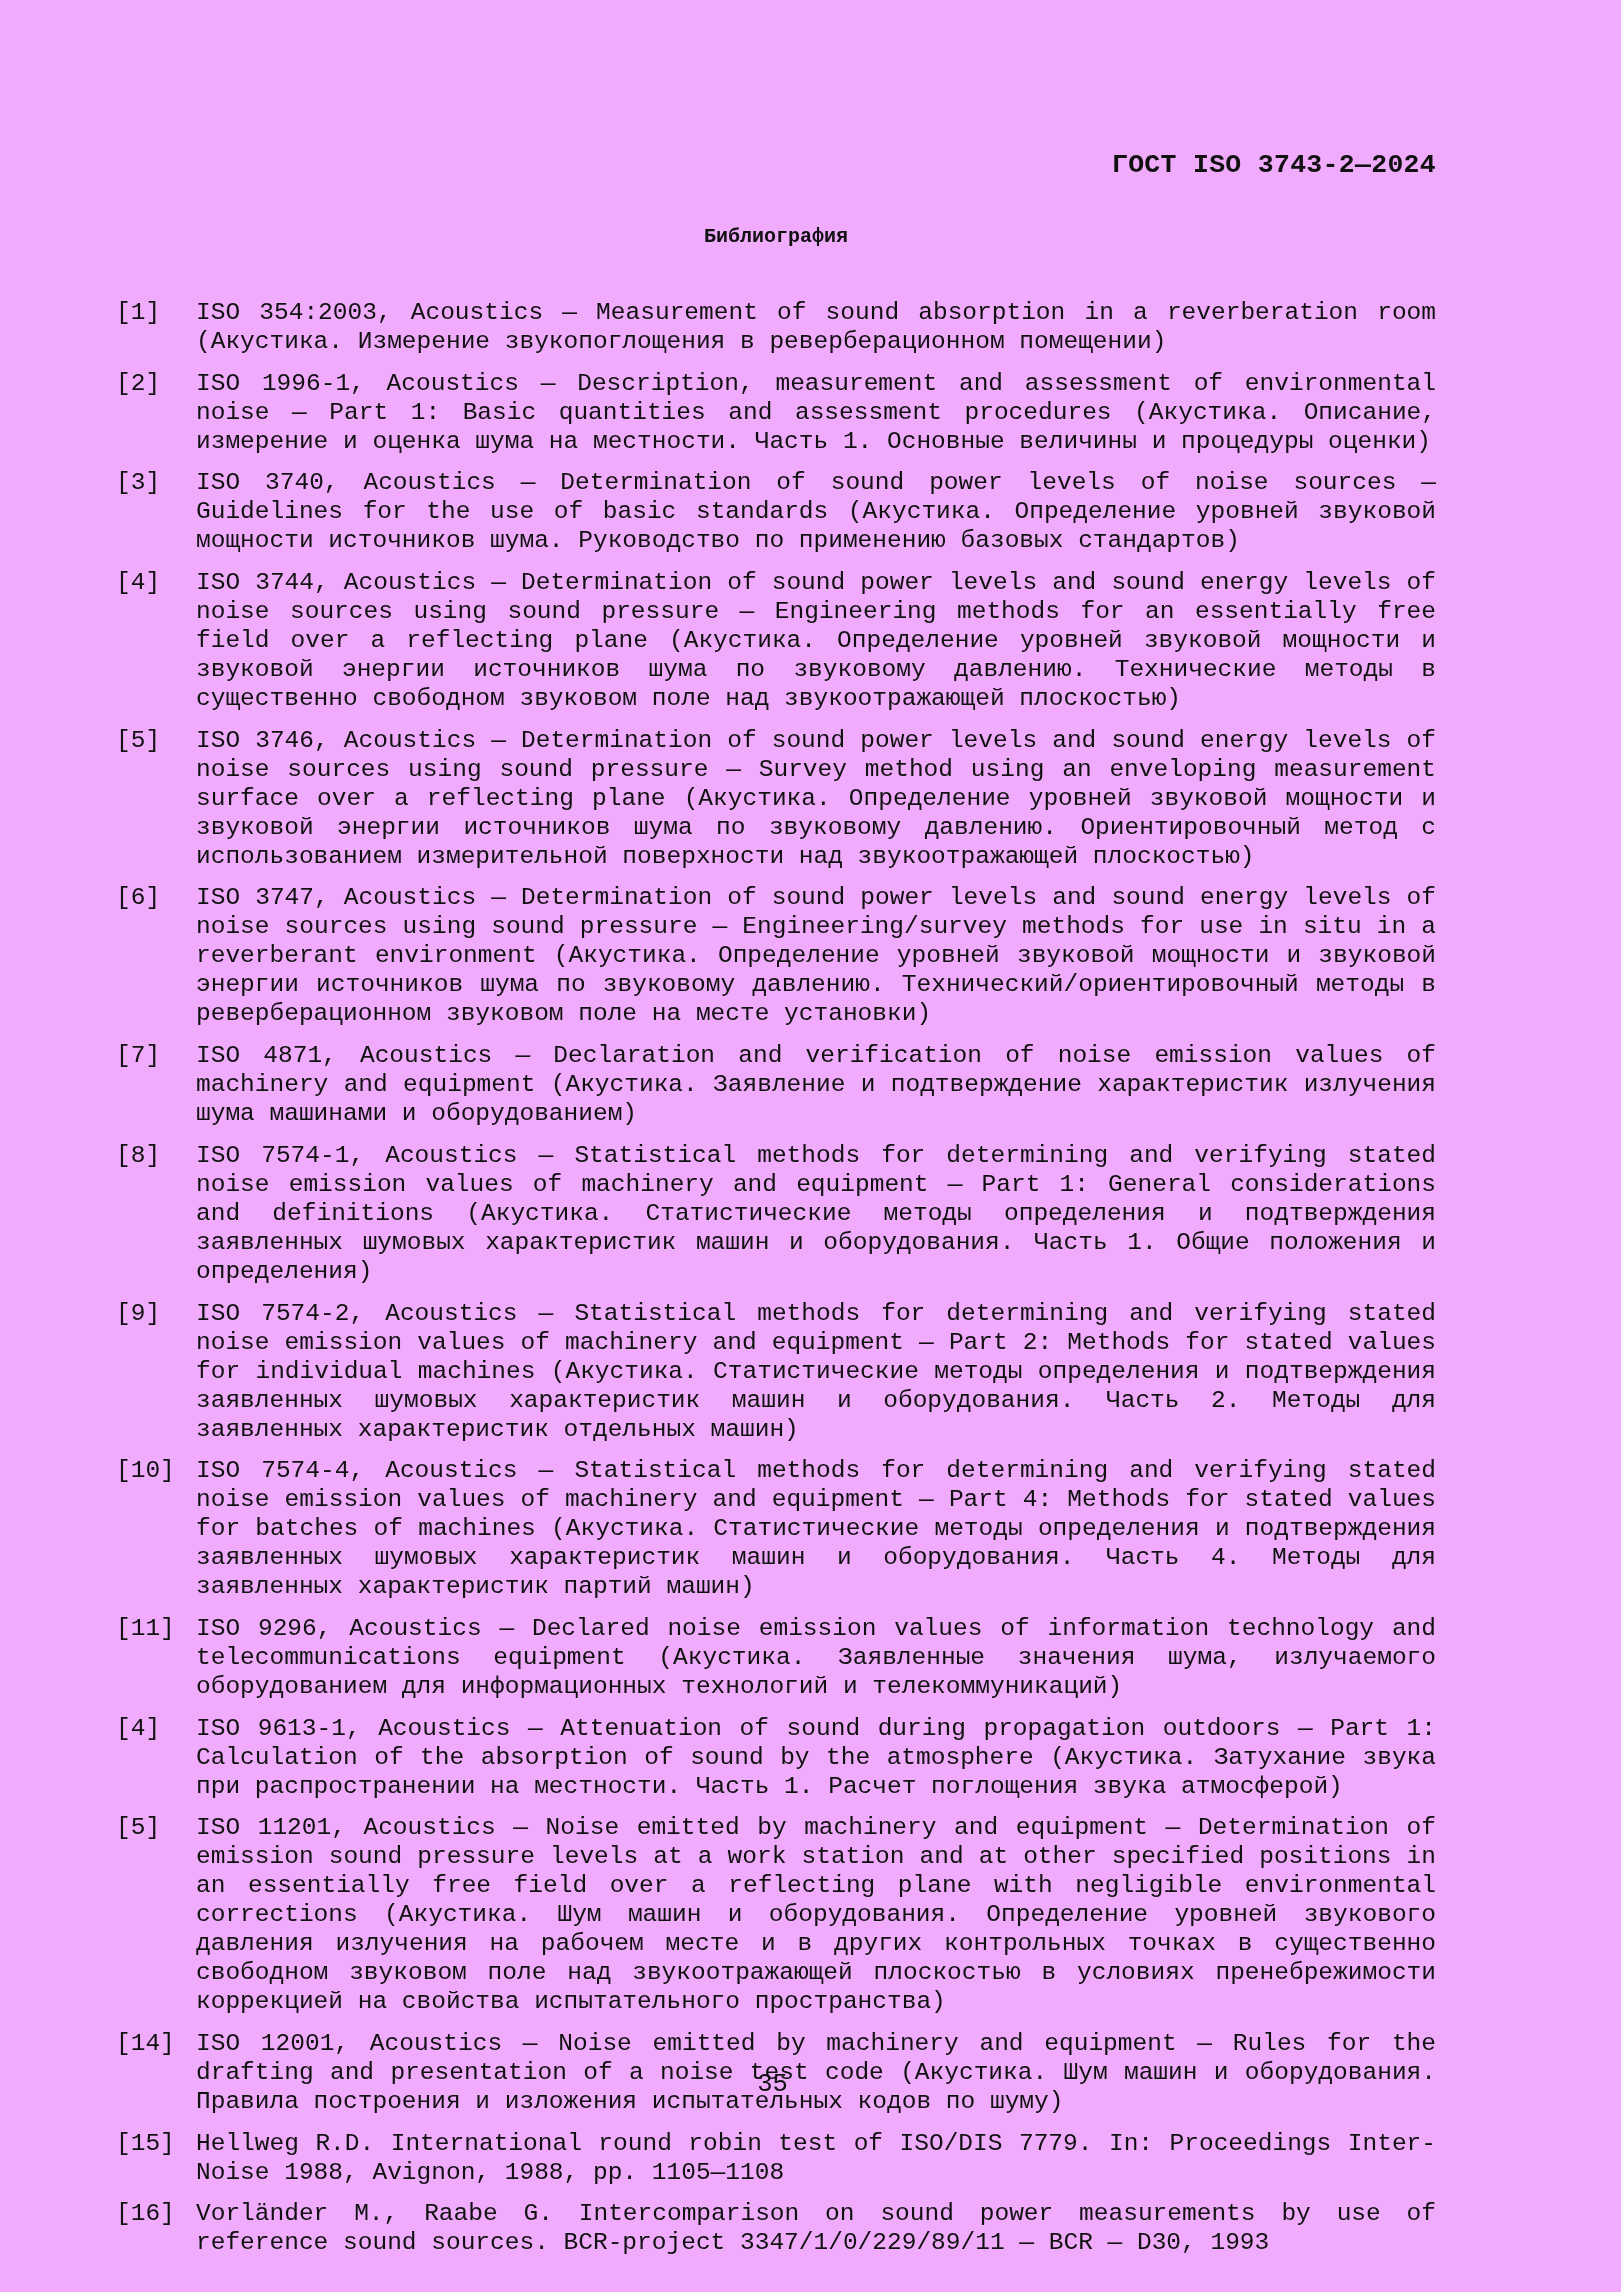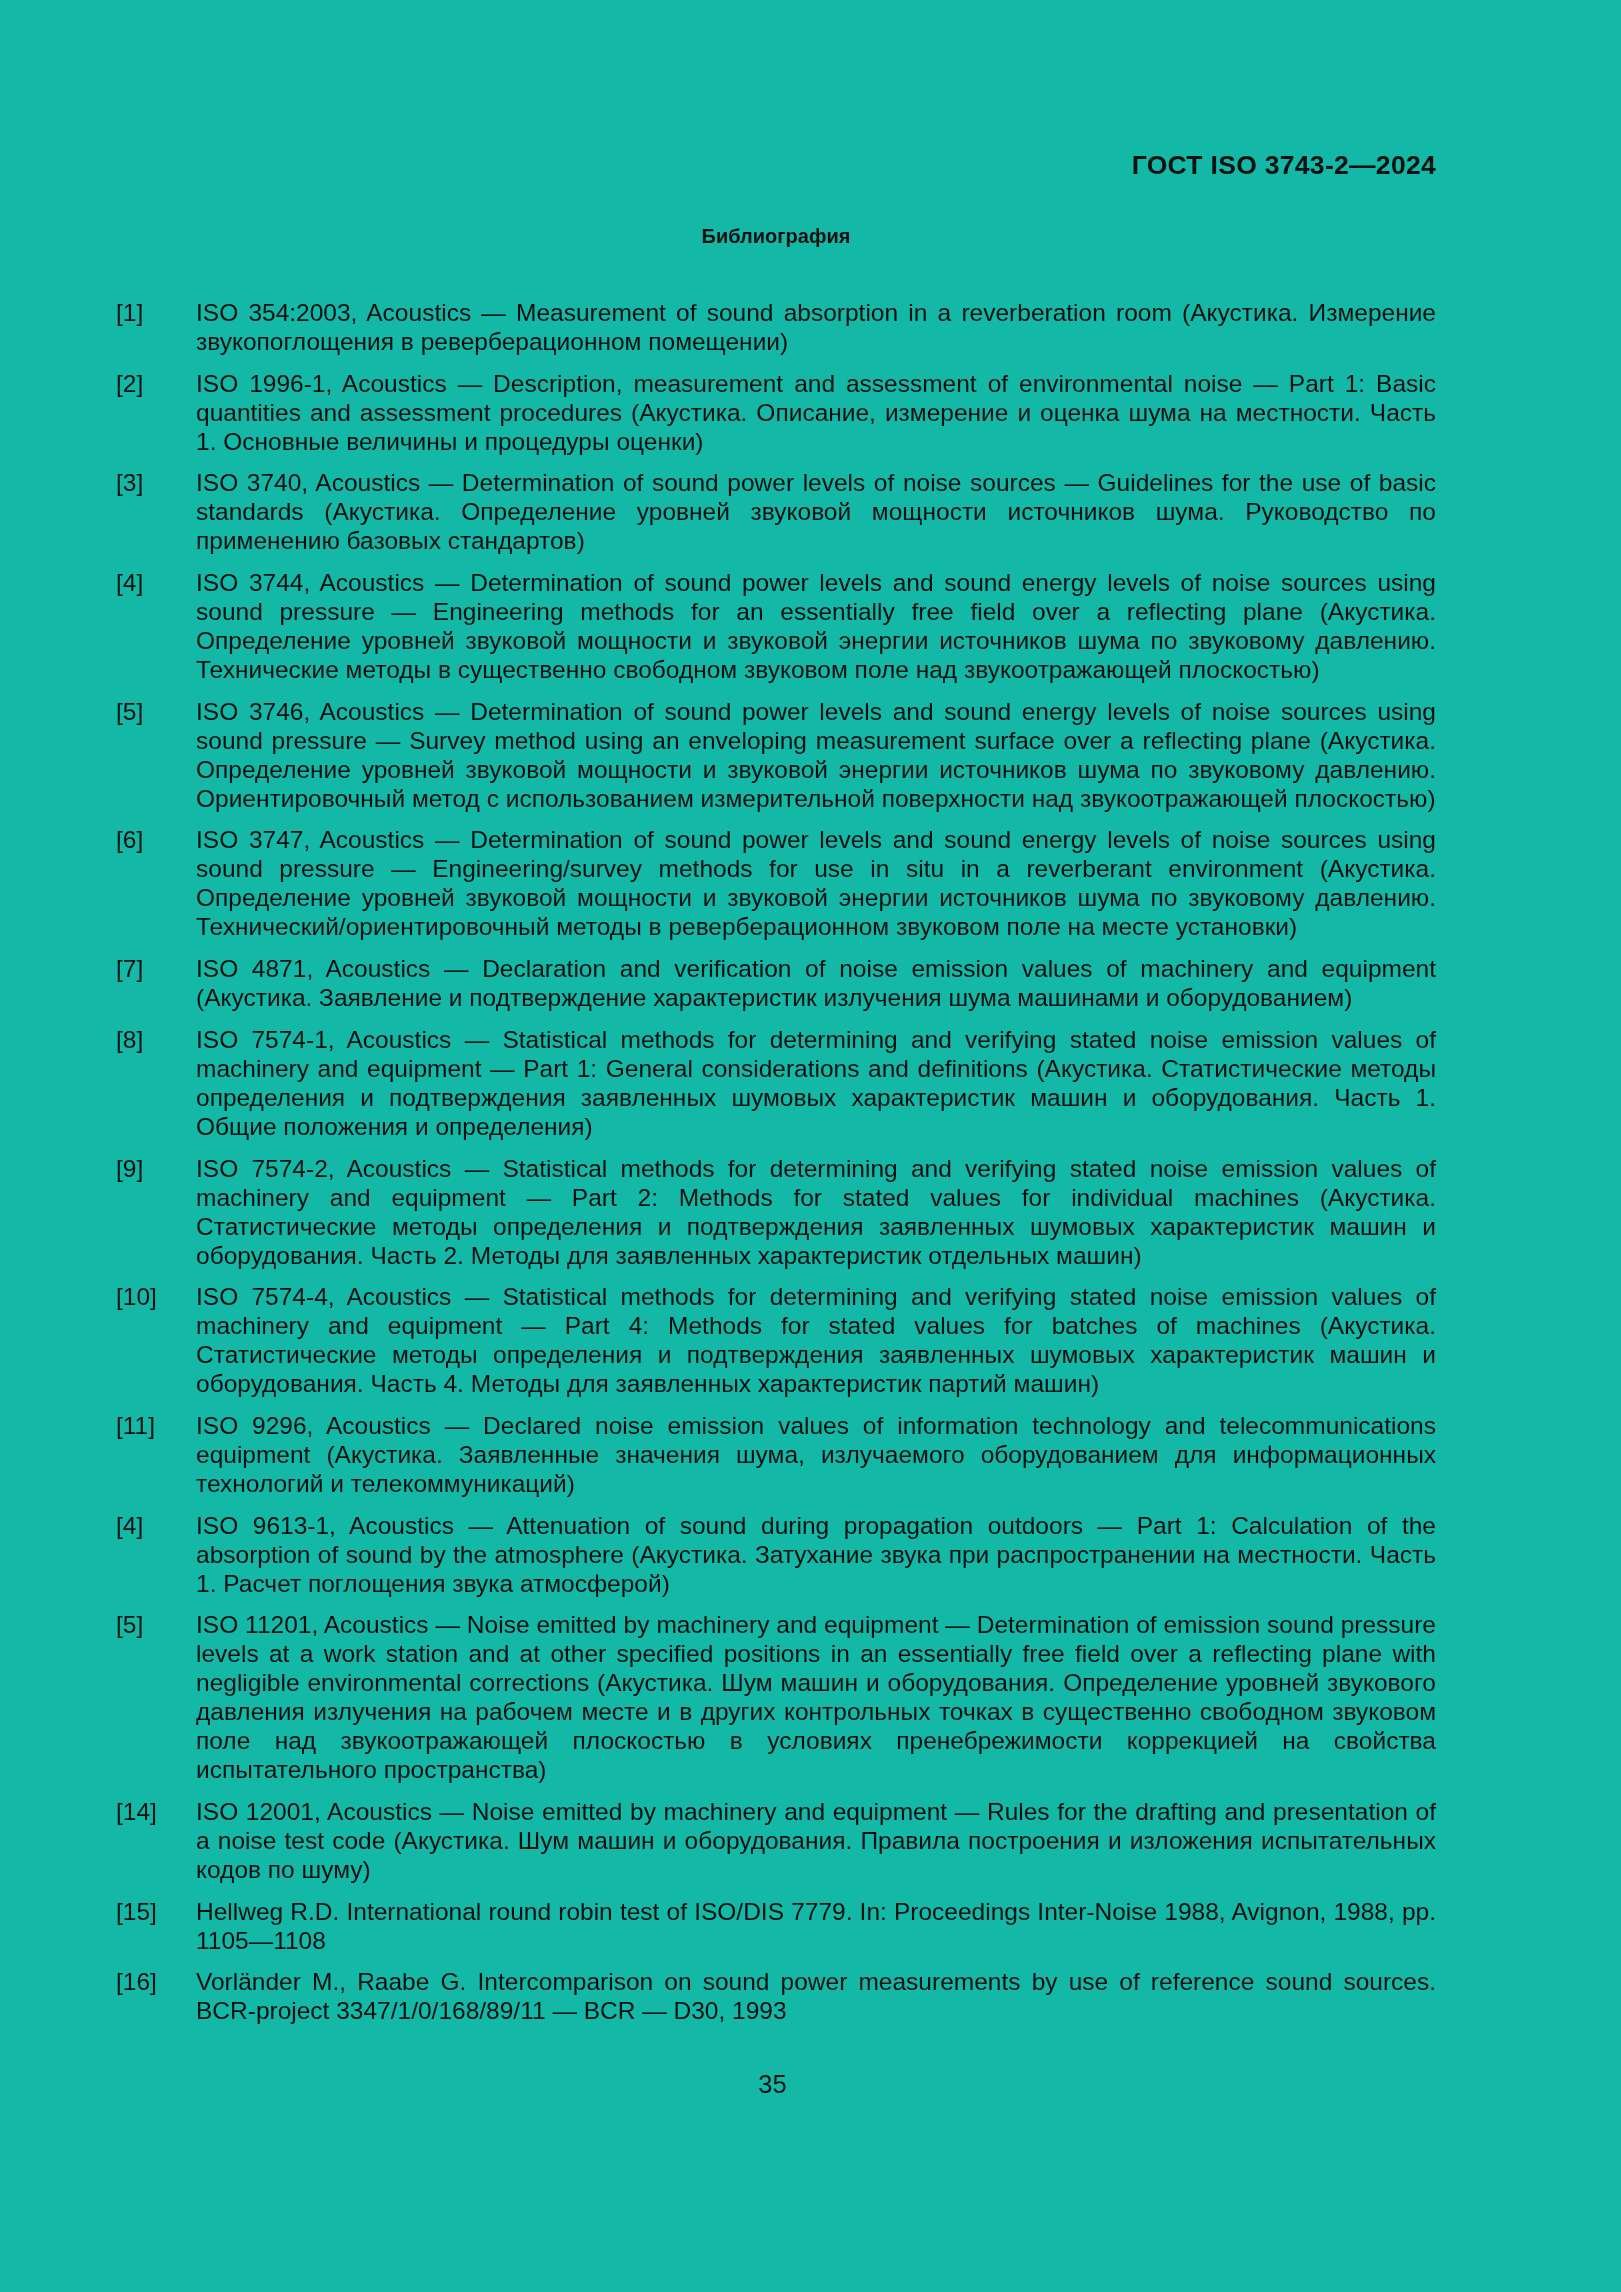--- a/index.html
+++ b/index.html
@@ -4,22 +4,22 @@
 <style>
   html, body {
     margin: 0;
     padding: 0;
     background: #ffffff;
   }
   .page {
     position: relative;
     width: 1621px;
     height: 2293px;
-    background: #14b8a6;
-    font-family: Liberation Sans, sans-serif;
+    background: #f0abfc;
+    font-family: Liberation Mono, monospace;
     color: #111111;
     overflow: hidden;
   }
   .doc-header {
     position: absolute;
     top: 150px;
     left: 116px;
     width: 1320px;
     text-align: right;
     font-size: 26.5px;
@@ -153,20 +153,20 @@
     <span>ISO 12001, Acoustics — Noise emitted by machinery and equipment — Rules for the drafting and presentation of a noise test code (Акустика. Шум машин и оборудования. Правила построения и изложения испытательных кодов по шуму)</span>
   </li>
 
   <li class="bib-entry">
     <span class="bib-num">[15]</span>
     <span>Hellweg R.D. International round robin test of ISO/DIS 7779. In: Proceedings Inter-Noise 1988, Avignon, 1988, pp. 1105—1108</span>
   </li>
 
   <li class="bib-entry">
     <span class="bib-num">[16]</span>
-    <span>Vorländer M., Raabe G. Intercomparison on sound power measurements by use of reference sound sources. BCR-project 3347/1/0/168/89/11 — BCR — D30, 1993</span>
+    <span>Vorländer M., Raabe G. Intercomparison on sound power measurements by use of reference sound sources. BCR-project 3347/1/0/229/89/11 — BCR — D30, 1993</span>
   </li>
 </ol>
 
   <div class="page-number">35</div>
 
 </div>
 
 
 </body></html>

